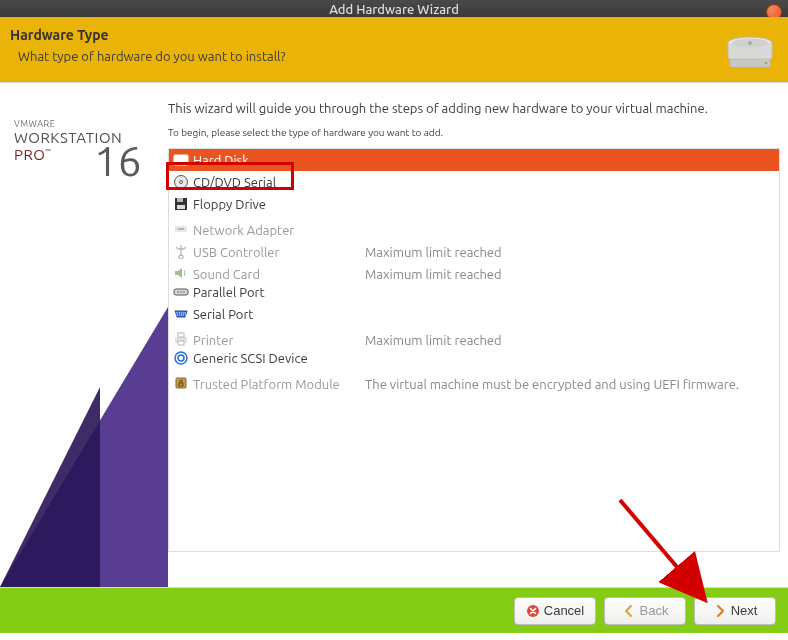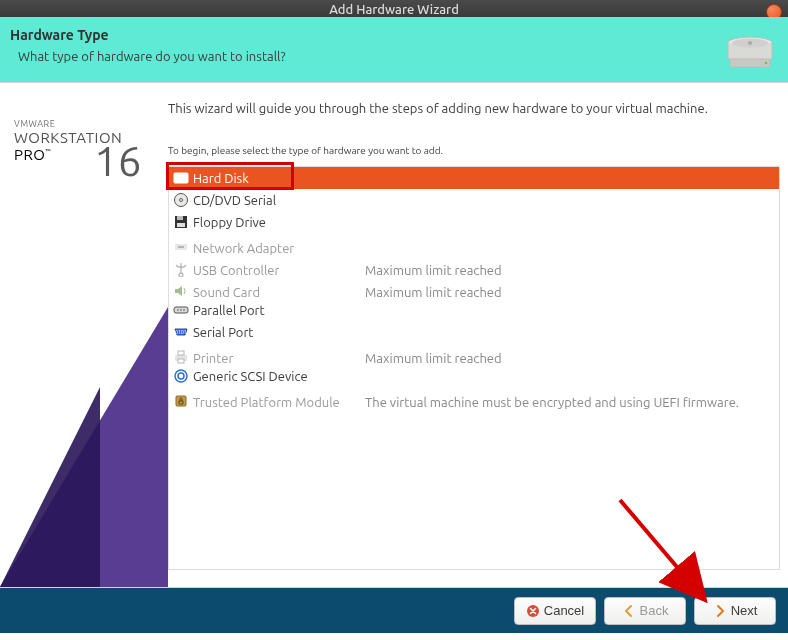--- a/index.html
+++ b/index.html
@@ -27,21 +27,21 @@
     position: absolute;
     right: 6px;
     top: 4px;
     width: 16px;
     height: 16px;
     border-radius: 50%;
     background: radial-gradient(circle at 30% 30%, #f58a5c, #e95420);
     border: 1px solid #a63a16;
   }
   .header {
-    background: #5eead4;
+    background: #eab308;
     border-bottom: 1px solid #d6d6d3;
     padding: 10px 14px 10px 10px;
     position: relative;
     height: 66px;
   }
   .header h2 {
     font-size: 14px;
     font-weight: 700;
     color: #333;
     margin-bottom: 6px;
@@ -69,21 +69,21 @@
     background: #fff;
   }
   .sidebar .branding {
     position: absolute;
     left: 14px;
     top: 36px;
     color: #5a5a5a;
   }
   .sidebar .branding .line1 { font-size: 9px; letter-spacing: 0.5px; color: #707070;}
   .sidebar .branding .line2 { font-size: 15px; letter-spacing: 0.5px; color: #505050; }
-  .sidebar .branding .line3 { font-size: 15px; letter-spacing: 0.5px; color: #000000; display:inline-block;}
+  .sidebar .branding .line3 { font-size: 15px; letter-spacing: 0.5px; color: #7f1d1d; display:inline-block;}
   .sidebar .branding .tm { font-size: 7px; vertical-align: super; }
   .sidebar .branding .version {
     font-size: 42px;
     font-weight: 400;
     color: #5a5a5a;
     position: absolute;
     left: 80px;
     top: 18px;
   }
   .sidebar .triangle {
@@ -104,21 +104,21 @@
     height: 0;
     border-left: 100px solid transparent;
     border-bottom: 200px solid #291559;
     opacity: 0.9;
   }
   .content {
     flex: 1;
     padding: 18px 8px 0 0;
     color: #3c3c3c;
   }
-  .content p.intro1 { margin-bottom: 30px; font-size: 13px; }
+  .content p.intro1 { margin-bottom: 12px; font-size: 13px; }
   .content p.intro2 { margin-bottom: 10px; font-size: 10px; }
   .hw-list {
     border: 1px solid #ddd;
     height: 404px;
     overflow: auto;
     background: #fff;
   }
   .hw-item {
     display: flex;
     align-items: center;
@@ -145,21 +145,21 @@
   }
   .hw-item.disabled { color: #9a9a9a; align-items: flex-end; }
   .highlight-box {
     position: absolute;
     border: 3px solid #d40000;
     pointer-events: none;
   }
   .footer {
     height: 46px;
     border-top: 1px solid #d6d6d3;
-    background: #0c4a6e;
+    background: #84cc16;
     display: flex;
     align-items: center;
     justify-content: flex-end;
     padding: 0 12px;
     gap: 8px;
   }
   .btn {
     height: 28px;
     min-width: 82px;
     background: linear-gradient(to bottom, #fdfdfd, #efefed);

